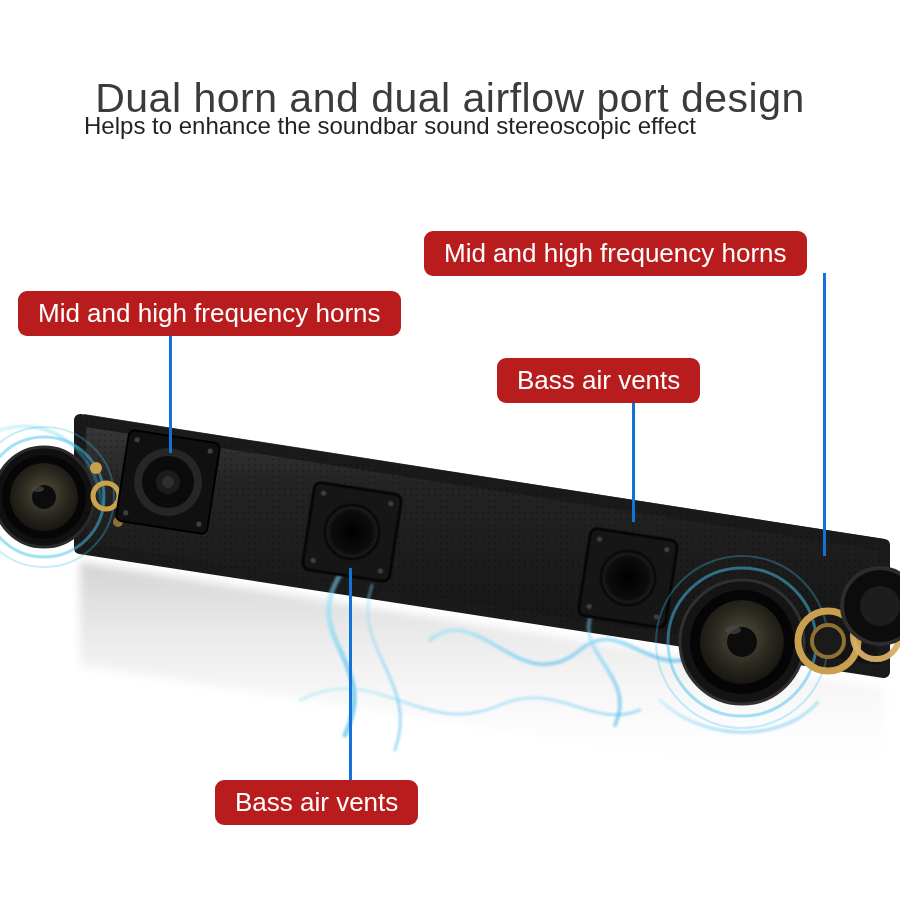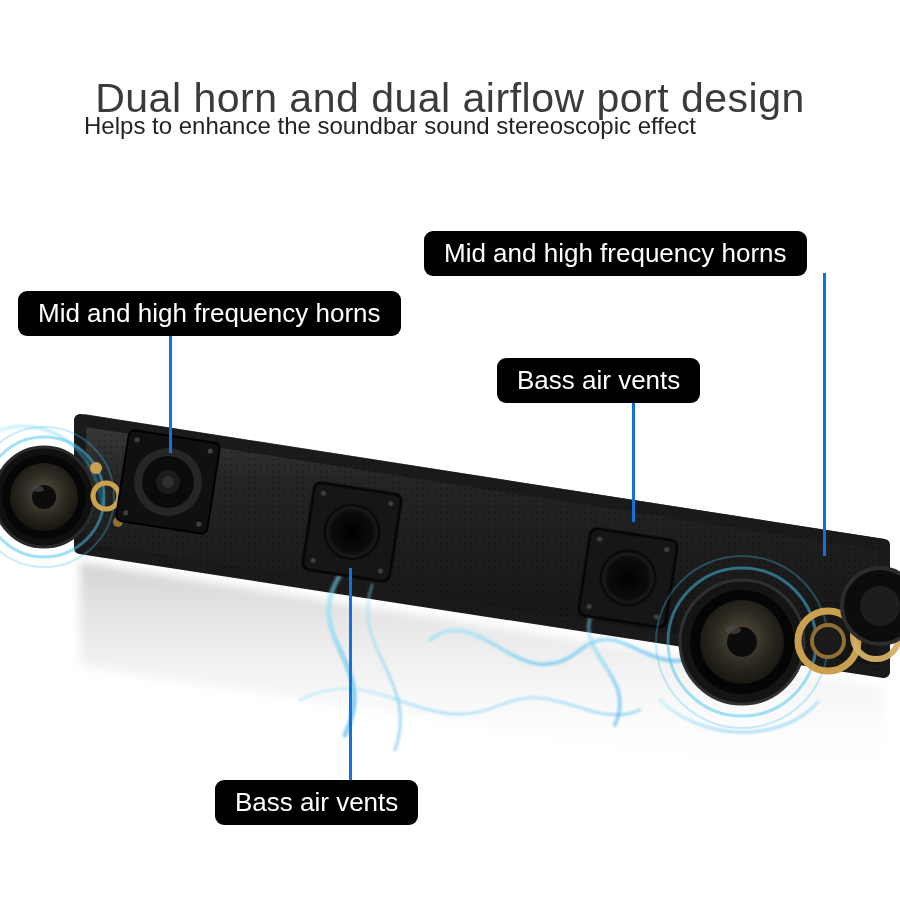--- a/index.html
+++ b/index.html
@@ -12,21 +12,21 @@
     position:absolute;top:48px;left:0;width:900px;
     text-align:center;font-size:41px;font-weight:400;color:#3b3b3b;
     letter-spacing:0.5px;
   }
   .page-subtitle{
     position:absolute;top:112px;left:0;width:780px;
     text-align:center;font-size:24px;font-weight:400;color:#232323;
   }
   .callout{
     position:absolute;
-    background:#000000;color:#ffffff;
+    background:#b91c1c;color:#ffffff;
     font-size:26px;font-weight:400;
     padding:7px 20px;border-radius:9px;
     white-space:nowrap;line-height:1.2;
   }
   .co-mid-high-right{top:231px;left:424px;}
   .co-mid-high-left{top:291px;left:18px;}
   .co-bass-right{top:358px;left:497px;}
   .co-bass-bottom{top:780px;left:215px;}
   .leader{
     position:absolute;width:3px;background:#1272d8;

